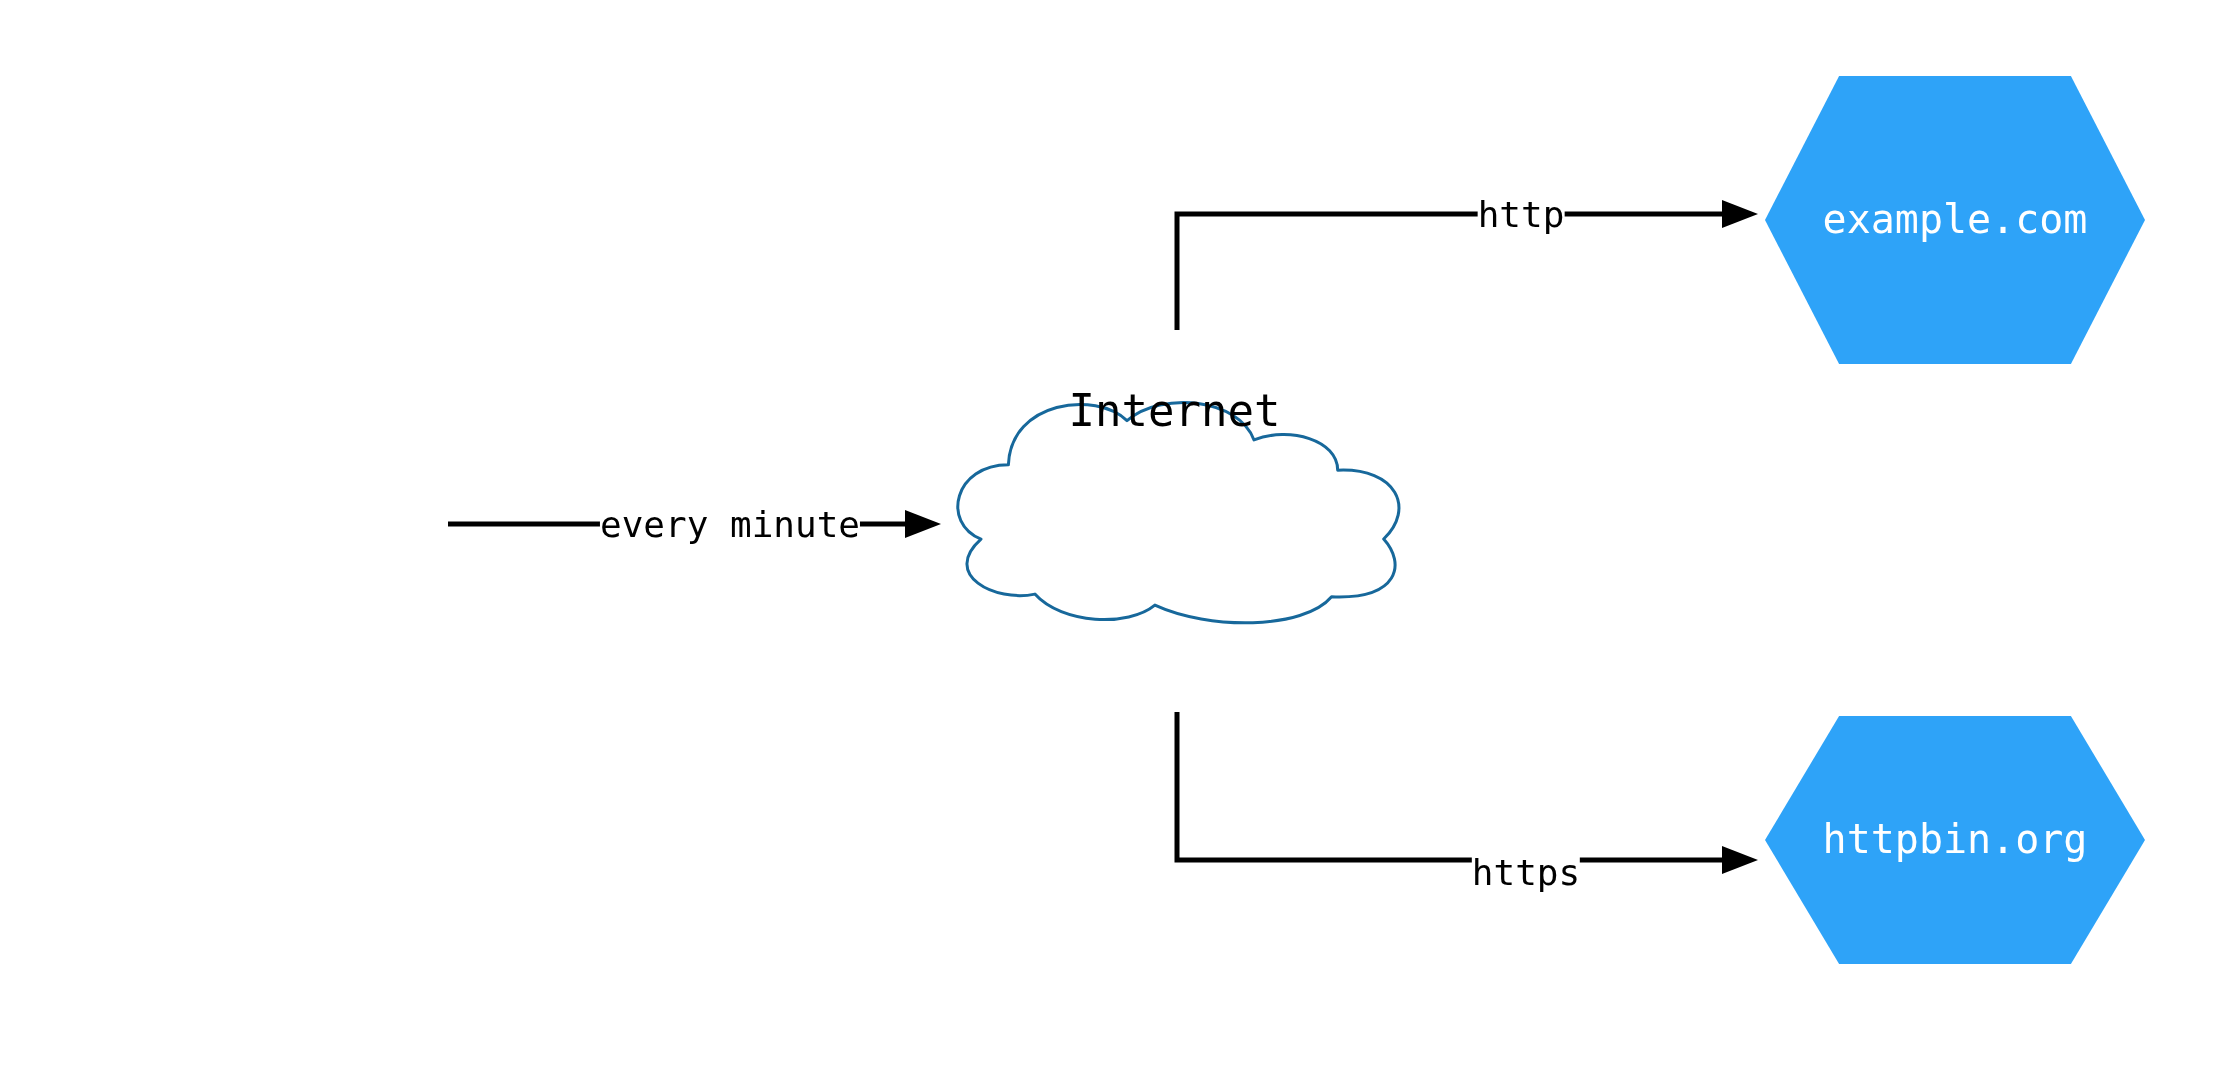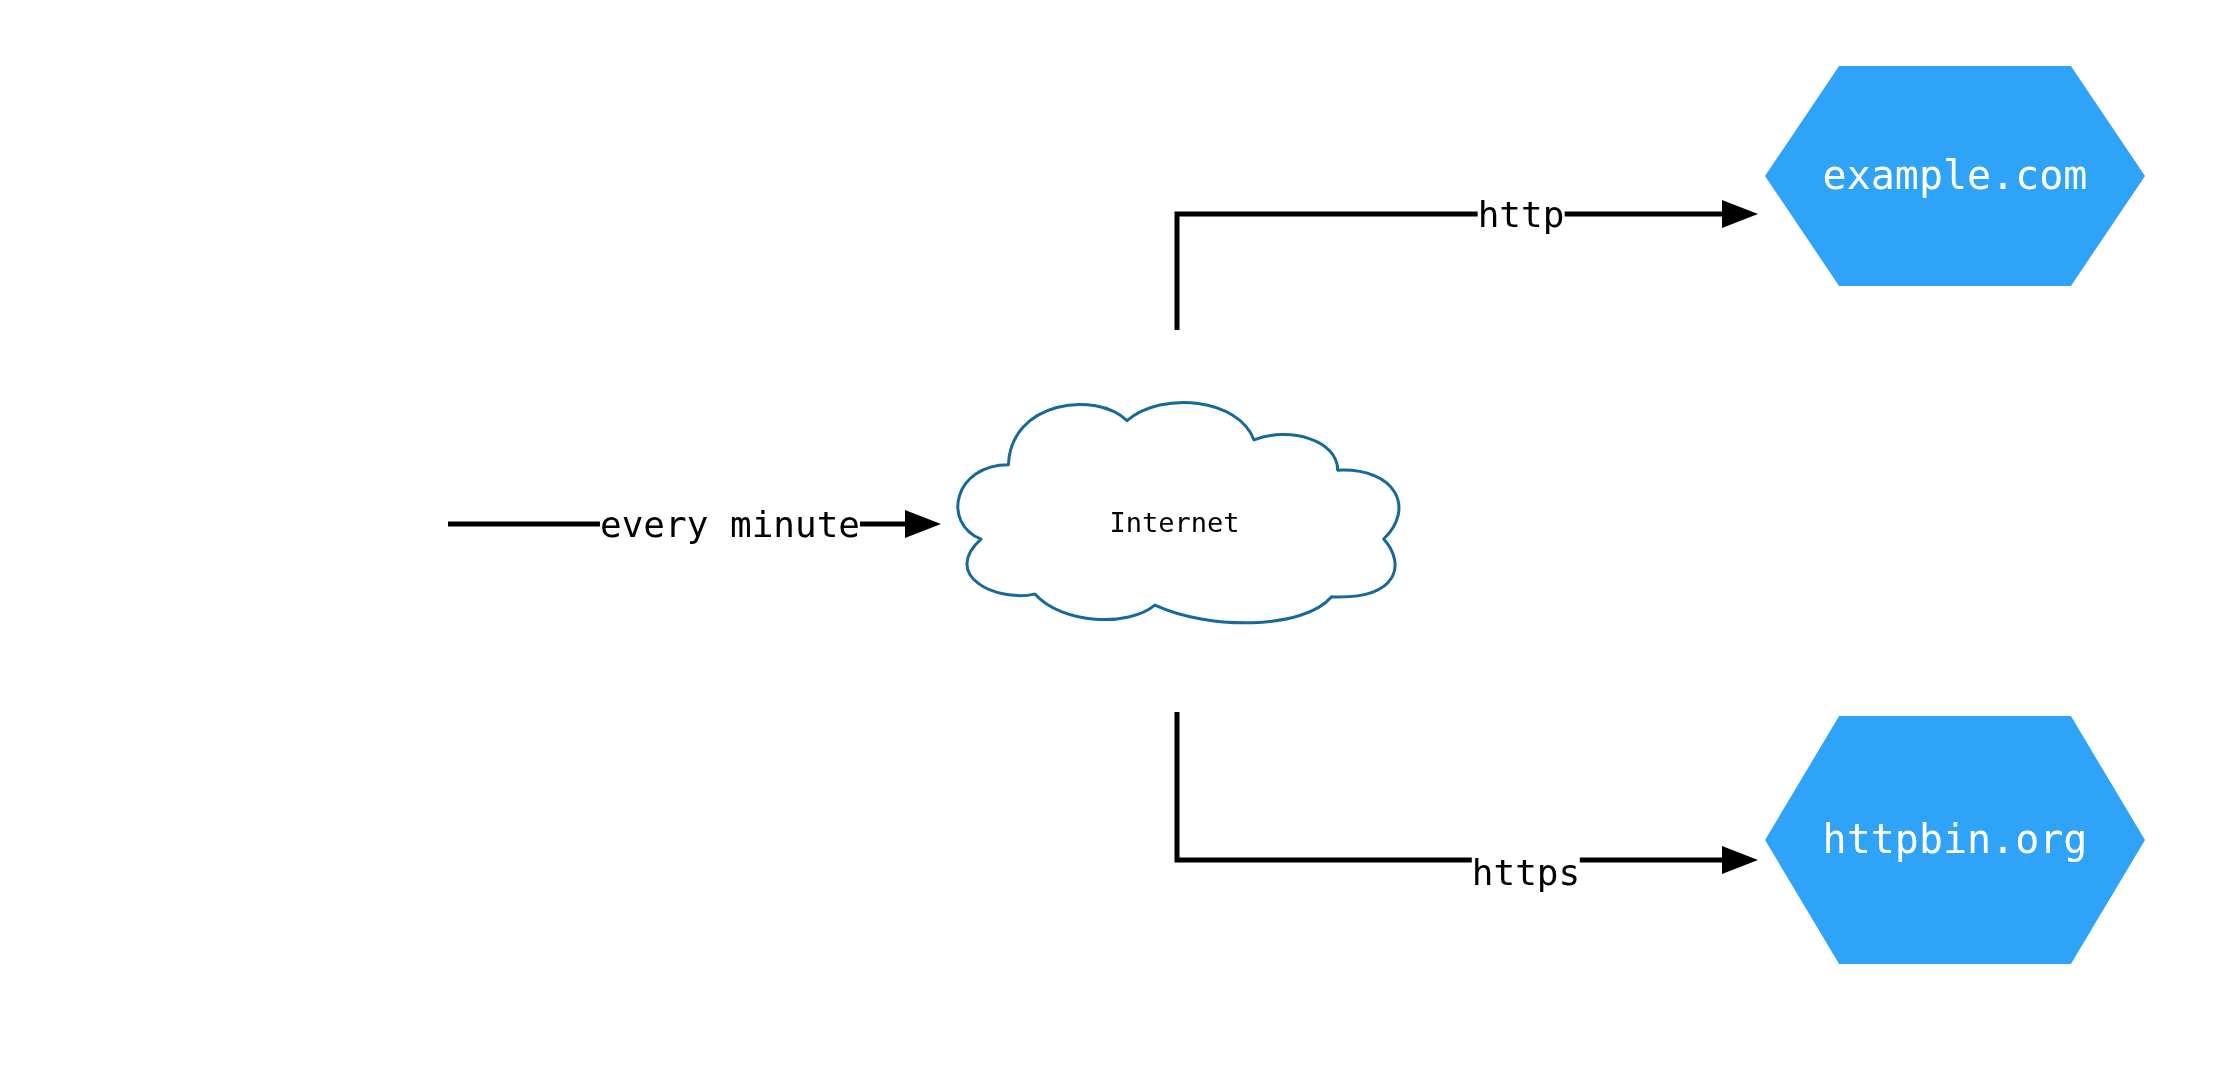--- a/index.html
+++ b/index.html
@@ -25,27 +25,27 @@
   .hex{
     position:absolute;
     display:flex;align-items:center;justify-content:center;
     background:var(--node-fill);
     clip-path:polygon(0% 50%,19.5% 0%,80.5% 0%,100% 50%,80.5% 100%,19.5% 100%);
     color:var(--node-text);
     font-size:40px;line-height:1.08;
     text-align:center;
   }
   .hex-monitoring{left:77px;top:380px;width:371px;height:288px;}
-  .hex-example{left:1765px;top:66px;width:380px;height:220px;}
+  .hex-example{left:1765px;top:76px;width:380px;height:288px;}
   .hex-httpbin{left:1765px;top:716px;width:380px;height:248px;}
   .pre{white-space:pre-line;}
   .cloud-label{
     position:absolute;left:941px;top:385px;width:467px;height:275px;
-    display:flex;align-items:center;justify-content:center;
-    font-size:27px;color:var(--edge-color);
+    display:flex;justify-content:center;
+    font-size:44px;color:var(--edge-color);
   }
   .edge-label{
     position:absolute;
     transform:translate(-50%,-50%);
     background:var(--background);
     font-size:36px;line-height:1.15;
     color:var(--edge-color);
     white-space:nowrap;
   }
   .lbl-every-minute{left:690px;top:525px;margin-left:40px;}

